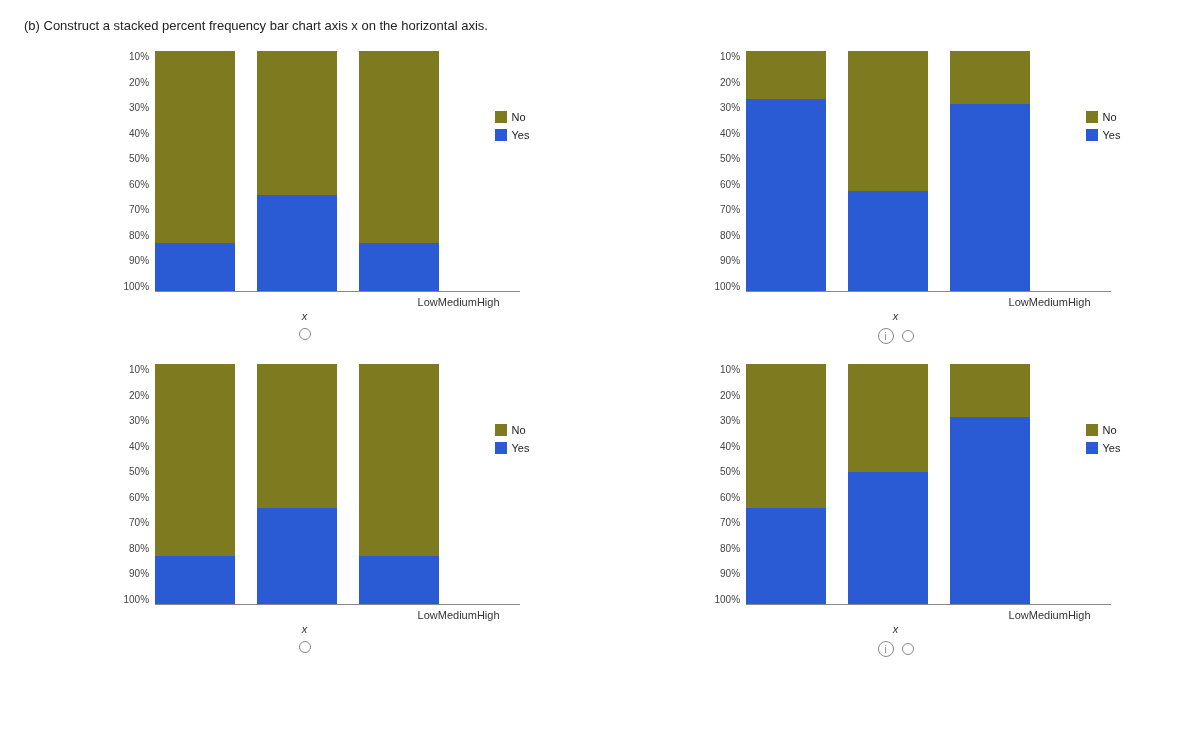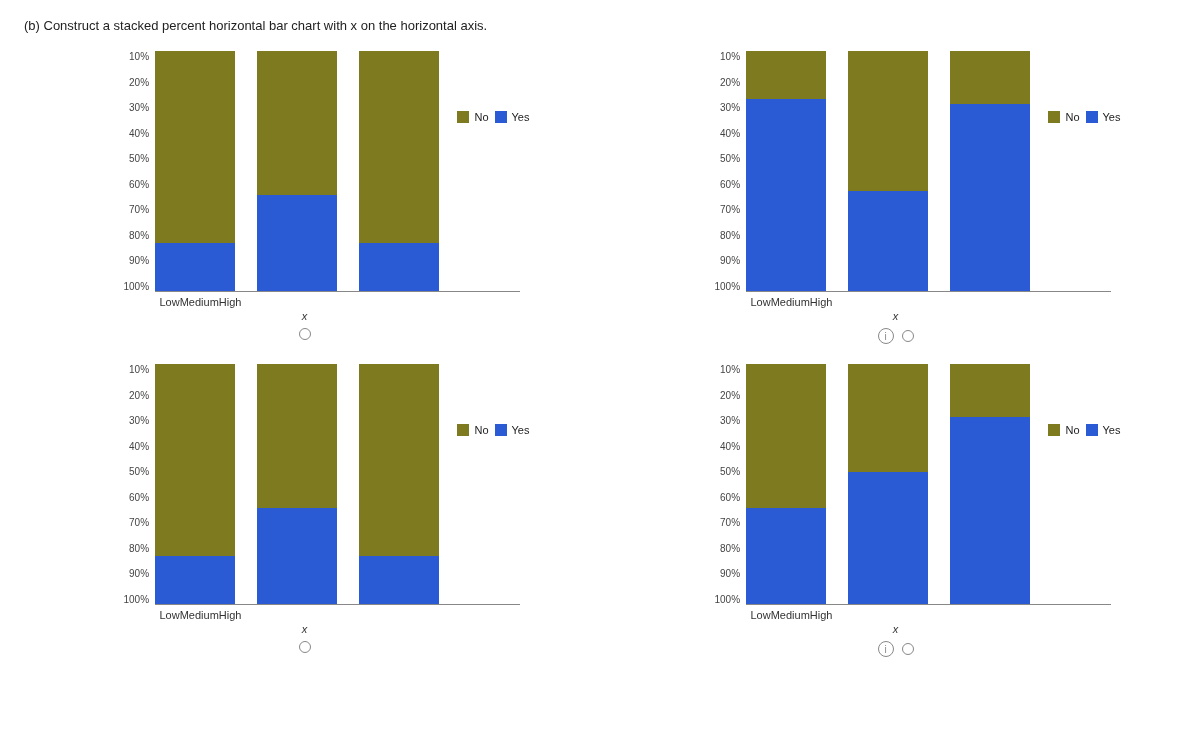--- a/index.html
+++ b/index.html
@@ -70,39 +70,39 @@
       width: 100%;
     }
     .bar-yes {
       background: #2a5ad4;
     }
     .bar-no {
       background: #7d7a1f;
     }
     .x-axis-labels {
       display: flex;
-      justify-content: flex-start;
+      justify-content: flex-end;
       width: 340px;
       margin-left: 50px;
       margin-top: 4px;
       font-size: 11px;
       color: #333;
     }
     .x-axis-title {
       font-size: 11px;
       font-style: italic;
       margin-top: 2px;
       color: #333;
     }
     .legend {
       position: absolute;
       right: -10px;
       top: 60px;
       display: flex;
-      flex-direction: row;
+      flex-direction: column;
       gap: 6px;
     }
     .legend-item {
       display: flex;
       align-items: center;
       gap: 5px;
       font-size: 11px;
     }
     .legend-box {
       width: 12px;
@@ -144,21 +144,21 @@
     }
     .bars-with-axis {
       display: flex;
       flex-direction: column;
     }
   </style>
 </head>
 <body>
 
 <div class="page">
-  <div class="title">(b)  Construct a stacked percent horizontal bar chart with x on the horizontal axis.</div>
+  <div class="title">(b)  Construct a stacked percent frequency bar chart axis x on the horizontal axis.</div>
   <div class="charts-grid">
 
     <div class="chart-wrapper">
       <div class="chart-area">
         <div class="y-axis">
           <div class="y-label">100%</div>
           <div class="y-label">90%</div>
           <div class="y-label">80%</div>
           <div class="y-label">70%</div>
           <div class="y-label">60%</div>

